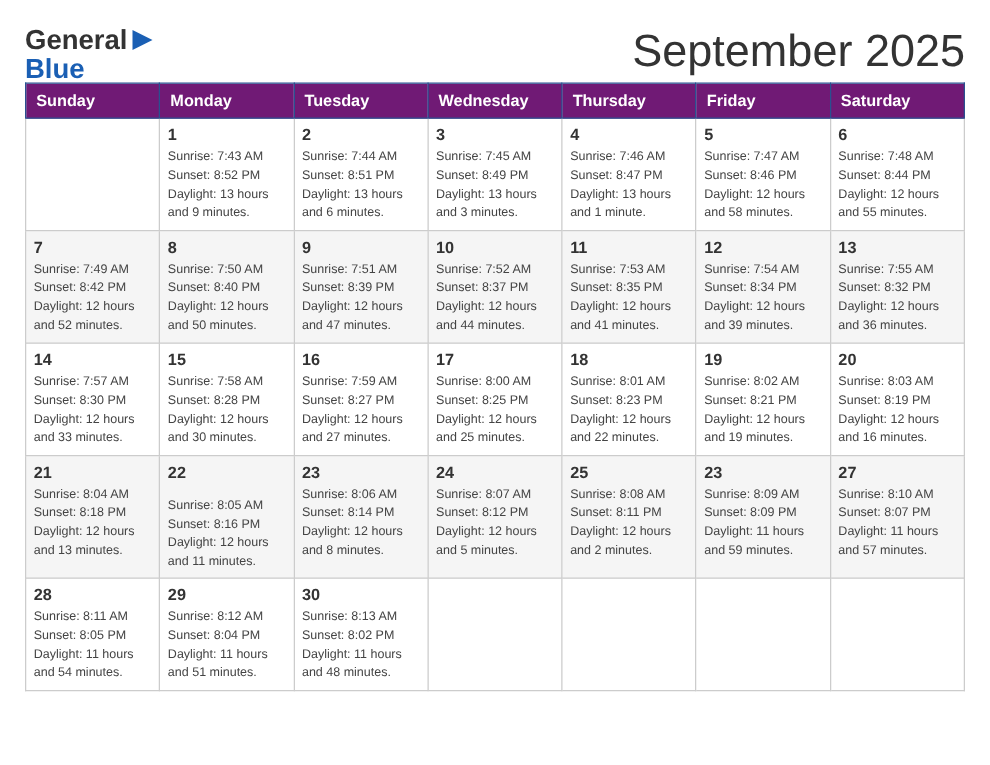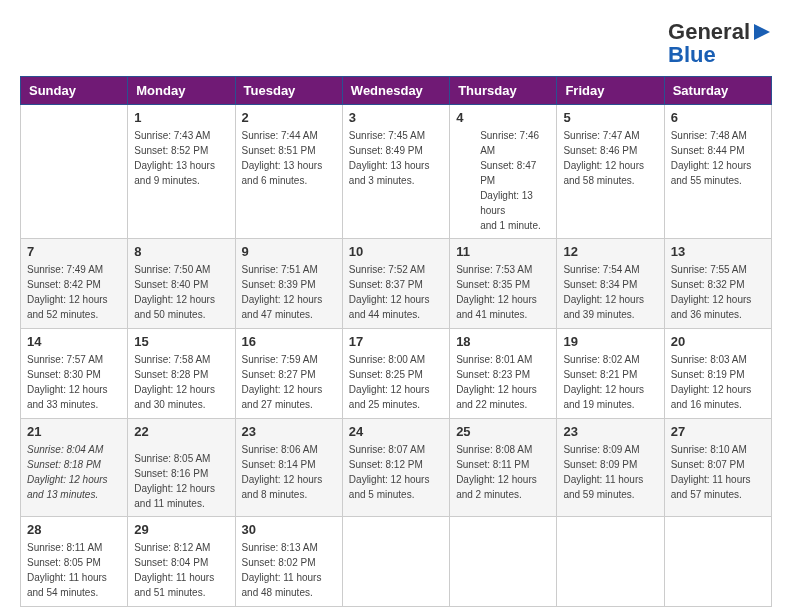--- a/index.html
+++ b/index.html
@@ -6,22 +6,21 @@
     body {
       font-family: Arial, sans-serif;
       background: #fff;
       width: 792px;
       min-height: 612px;
       padding: 20px;
     }
     .header-area {
       display: flex;
       align-items: flex-start;
-      justify-content: flex-end;
-      margin-bottom: 10px;
+      justify-content: space-between;
     }
     .logo {
       display: flex;
       flex-direction: column;
       align-items: flex-start;
     }
     .logo-text {
       font-size: 22px;
       font-weight: bold;
       color: #333;
@@ -101,20 +100,21 @@
           <span class="logo-text"><span style="color:#333">General</span></span>
           <svg width="20" height="20" viewBox="0 0 20 20" style="margin-left:2px;margin-top:0px;">
             <polygon points="2,2 18,10 2,18" fill="#1a5fb4"></polygon>
           </svg>
         </div>
         <div class="logo-text" style="color:#1a5fb4;font-size:22px;font-weight:bold;line-height:1;">Blue</div>
       </div>
     </div>
   </div>
   <div class="title-area">
+    <div class="month-title">September 2025</div>
   </div>
 </div>
 
 <table>
   <thead>
     <tr>
     <th>Sunday</th>
         <th>Monday</th>
         <th>Tuesday</th>
         <th>Wednesday</th>
@@ -142,21 +142,21 @@
         </td>
         <td>
           <span class="day-num">3</span>
           <div class="day-info" style="white-space: pre-line;">Sunrise: 7:45 AM
 Sunset: 8:49 PM
 Daylight: 13 hours
 and 3 minutes.</div>
         </td>
         <td>
           <span class="day-num">4</span>
-          <div class="day-info" style="white-space: pre-line; margin-left: 24px;">Sunrise: 7:46 AM
+          <div class="day-info" style="white-space: pre-line;">Sunrise: 7:46 AM
 Sunset: 8:47 PM
 Daylight: 13 hours
 and 1 minute.</div>
         </td>
         <td>
           <span class="day-num">5</span>
           <div class="day-info" style="white-space: pre-line;">Sunrise: 7:47 AM
 Sunset: 8:46 PM
 Daylight: 12 hours
 and 58 minutes.</div>
@@ -267,21 +267,21 @@
           <span class="day-num">20</span>
           <div class="day-info" style="white-space: pre-line;">Sunrise: 8:03 AM
 Sunset: 8:19 PM
 Daylight: 12 hours
 and 16 minutes.</div>
         </td>
       </tr>
       <tr>
         <td>
           <span class="day-num">21</span>
-          <div class="day-info" style="white-space: pre-line; font-style: italic;">Sunrise: 8:04 AM
+          <div class="day-info" style="white-space: pre-line;">Sunrise: 8:04 AM
 Sunset: 8:18 PM
 Daylight: 12 hours
 and 13 minutes.</div>
         </td>
         <td>
           <span class="day-num">22</span>
           <div class="day-info" style="white-space: pre-line; margin-top: 12px;">Sunrise: 8:05 AM
 Sunset: 8:16 PM
 Daylight: 12 hours
 and 11 minutes.</div>

